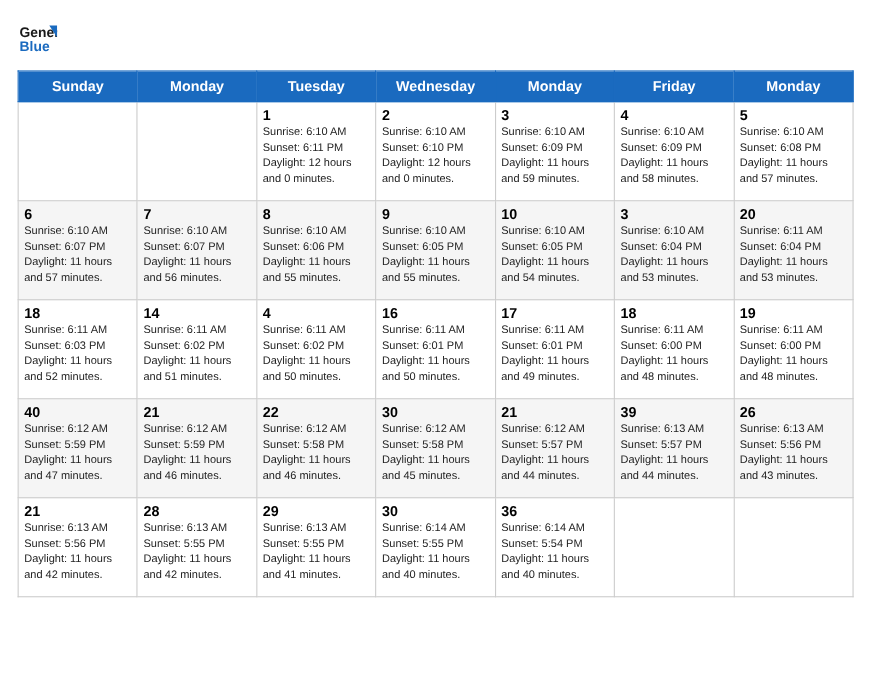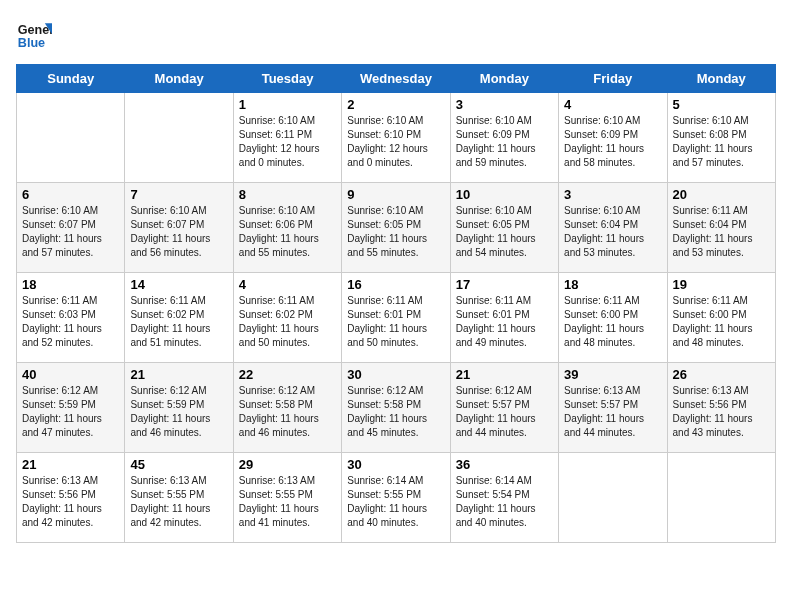--- a/index.html
+++ b/index.html
@@ -223,21 +223,21 @@
           <span class="day-number">26</span>
           <div class="day-info">Sunrise: 6:13 AM<br>Sunset: 5:56 PM<br>Daylight: 11 hours and 43 minutes.</div>
         </td>
       </tr>
       <tr>
         <td>
           <span class="day-number">21</span>
           <div class="day-info">Sunrise: 6:13 AM<br>Sunset: 5:56 PM<br>Daylight: 11 hours and 42 minutes.</div>
         </td>
         <td>
-          <span class="day-number">45</span>
+          <span class="day-number">28</span>
           <div class="day-info">Sunrise: 6:13 AM<br>Sunset: 5:55 PM<br>Daylight: 11 hours and 42 minutes.</div>
         </td>
         <td>
           <span class="day-number">29</span>
           <div class="day-info">Sunrise: 6:13 AM<br>Sunset: 5:55 PM<br>Daylight: 11 hours and 41 minutes.</div>
         </td>
         <td>
           <span class="day-number">30</span>
           <div class="day-info">Sunrise: 6:14 AM<br>Sunset: 5:55 PM<br>Daylight: 11 hours and 40 minutes.</div>
         </td>

